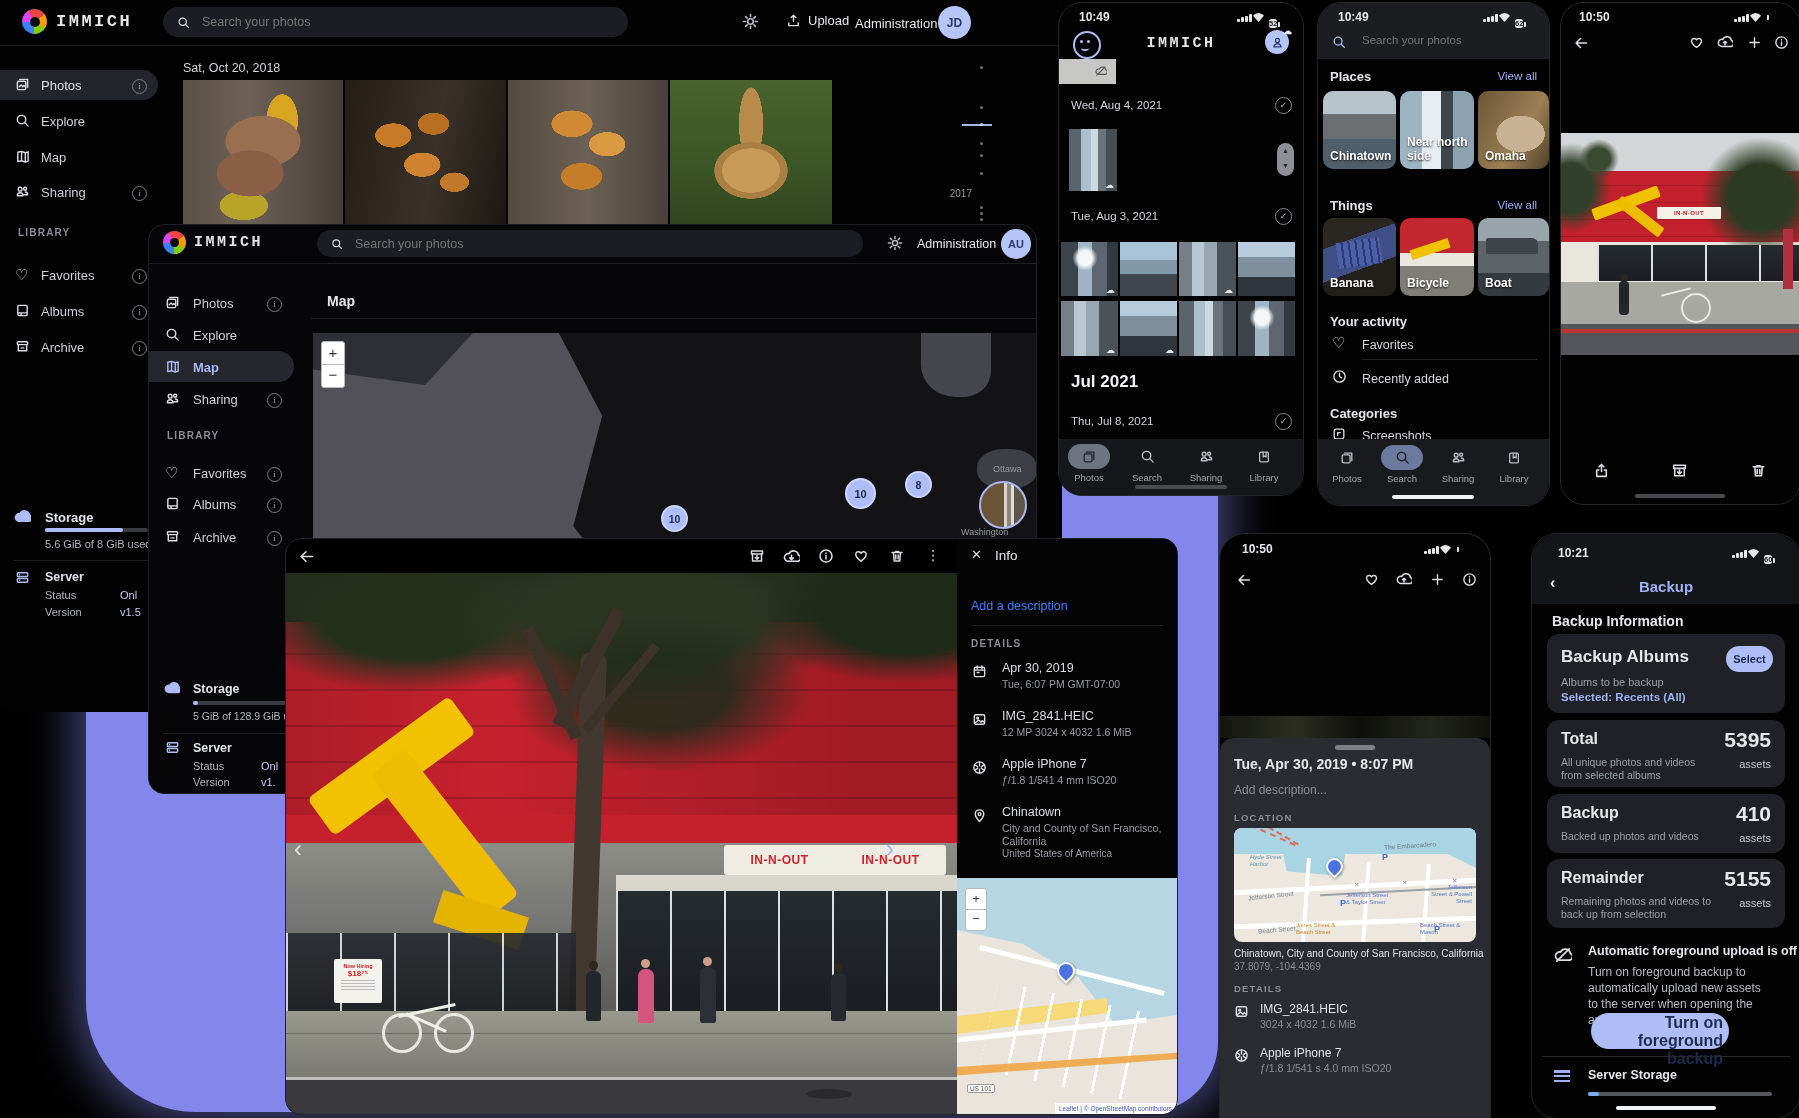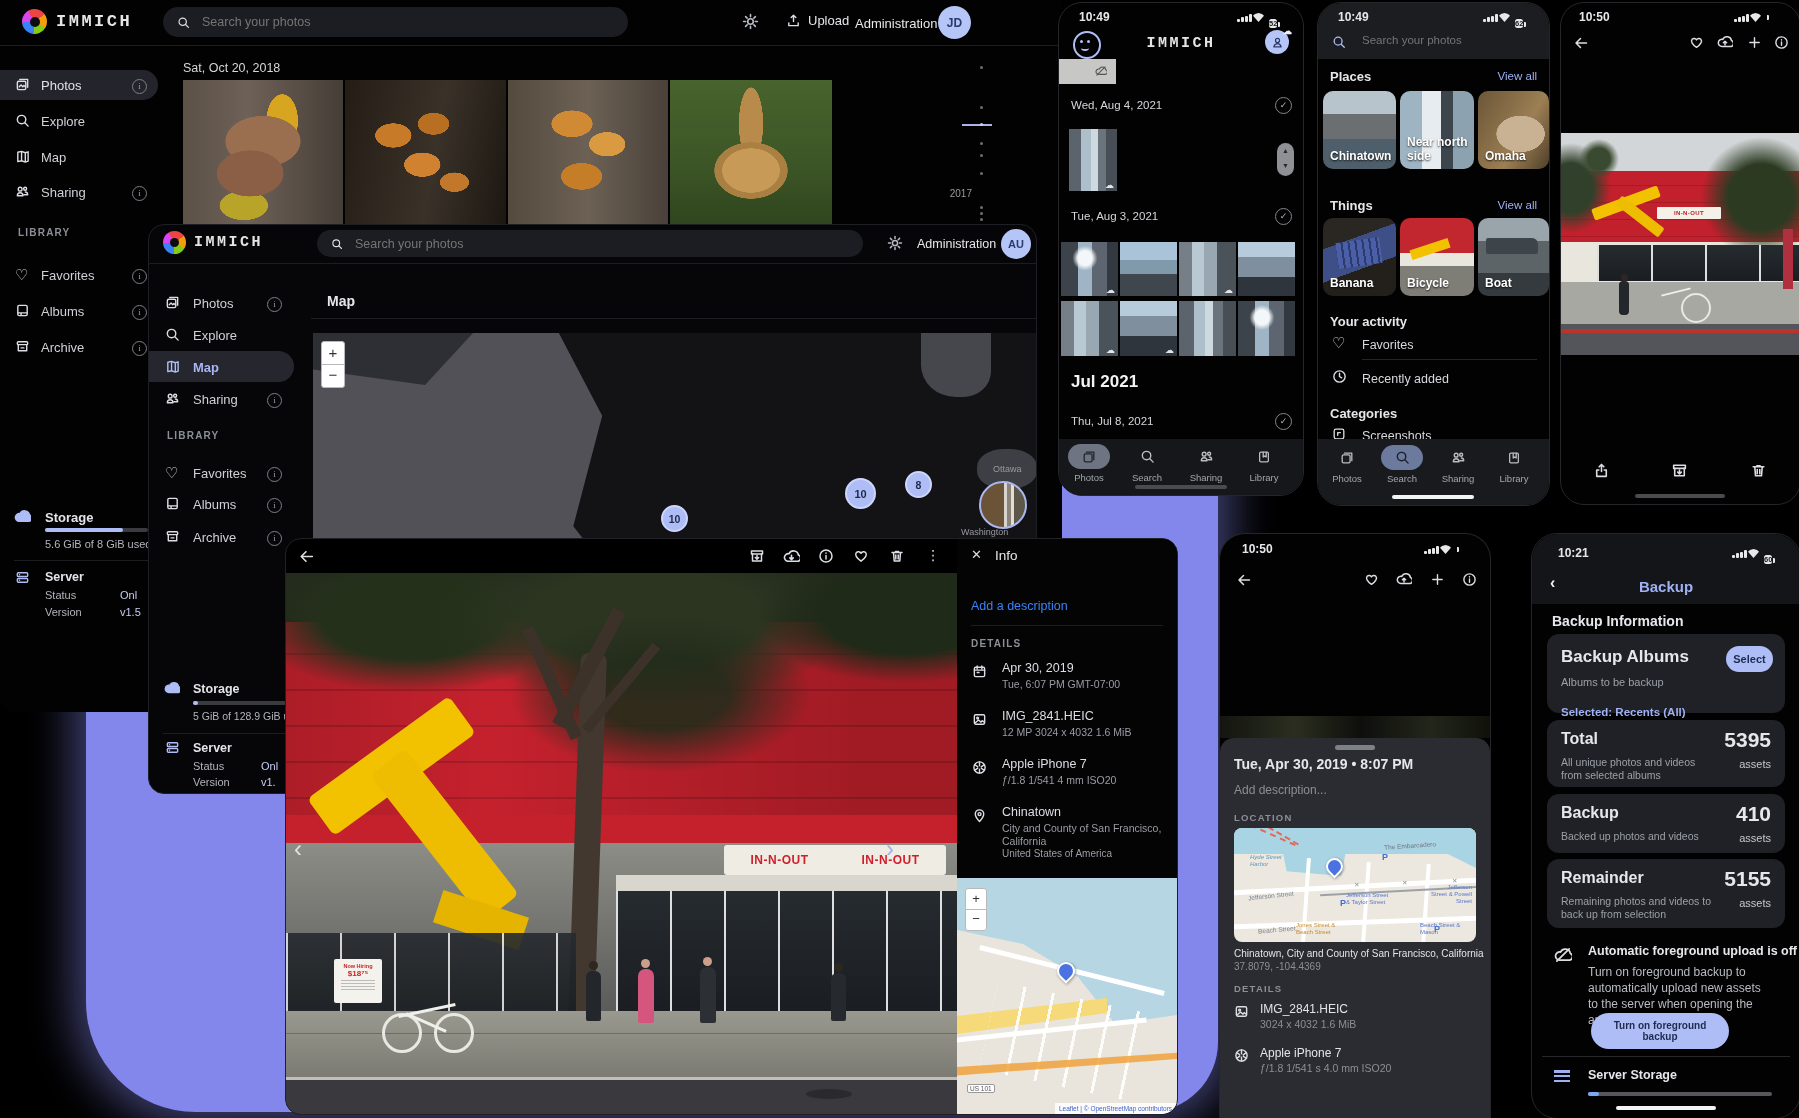--- a/index.html
+++ b/index.html
@@ -764,21 +764,21 @@
     <span class="a wifi" style="left:216px;top:15px;"></span>
     <span class="a bat" style="left:232px;top:14px;">60</span>
     <span class="a" style="left:18px;top:40px;font-size:16px;font-weight:700;color:#f0f1f4;">‹</span>
     <span class="a peri" style="left:0;top:44px;width:268px;text-align:center;font-size:15px;font-weight:600;">Backup</span>
     <span class="a" style="left:20px;top:79px;font-size:14px;font-weight:700;">Backup Information</span>
 
     <div class="card" style="left:15px;top:100px;width:238px;height:79px;">
       <span class="a" style="left:14px;top:13px;font-size:17px;font-weight:700;">Backup Albums</span>
       <button class="a" style="left:179px;top:12px;width:47px;height:26px;border-radius:16px;border:none;background:#aebdf6;color:#1d2b4e;font-size:11px;font-weight:700;font-family:'Liberation Sans',sans-serif;cursor:pointer;">Select</button>
       <span class="a" style="left:14px;top:42px;font-size:11px;color:#9ba0a8;">Albums to be backup</span>
-      <span class="a peri" style="left:14px;top:72px;font-size:11.5px;font-weight:600;">Selected: Recents (All)</span>
+      <span class="a peri" style="left:14px;top:57px;font-size:11.5px;font-weight:600;">Selected: Recents (All)</span>
     </div>
 
     <div class="card" style="left:15px;top:186px;width:238px;height:67px;">
       <span class="a" style="left:14px;top:10px;font-size:16px;font-weight:700;">Total</span>
       <span class="a" style="right:14px;top:8px;font-size:21px;font-weight:700;">5395</span>
       <span class="a" style="left:14px;top:36px;width:152px;font-size:10.5px;color:#9ba0a8;line-height:13px;">All unique photos and videos from selected albums</span>
       <span class="a" style="right:14px;top:38px;font-size:11px;color:#c4c7cd;">assets</span>
     </div>
 
     <div class="card" style="left:15px;top:260px;width:238px;height:59px;">
@@ -794,21 +794,21 @@
       <span class="a" style="left:14px;top:36px;width:160px;font-size:10.5px;color:#9ba0a8;line-height:13px;">Remaining photos and videos to back up from selection</span>
       <span class="a" style="right:14px;top:38px;font-size:11px;color:#c4c7cd;">assets</span>
     </div>
 
     <svg class="ic a" style="left:22px;top:412px;width:18px;height:18px;" viewBox="0 0 16 16">
         <path d="M5 12.5a3.6 3.6 0 1 1 .8-7.1 4.6 4.6 0 0 1 8.7 1.2 3.1 3.1 0 0 1-.4 5.9H5z"></path>
         <path d="M2.5 13.5 13.5 2.5"></path>
       </svg>
     <span class="a" style="left:56px;top:410px;font-size:12.5px;font-weight:700;">Automatic foreground upload is off</span>
     <span class="a" style="left:56px;top:430px;width:186px;font-size:12px;color:#b9bcc2;line-height:16px;">Turn on foreground backup to automatically upload new assets to the server when opening the app.</span>
-    <button class="a" style="left:59px;top:479px;width:138px;height:36px;border-radius:18px;border:none;background:#aebdf6;color:#1d2b4e;font-size:10px;font-weight:600;font-family:'Liberation Sans',sans-serif;cursor:pointer;">Turn on foreground backup</button>
+    <button class="a" style="left:59px;top:479px;width:138px;height:36px;border-radius:18px;border:none;background:#aebdf6;color:#1d2b4e;font-size:16px;font-weight:600;font-family:'Liberation Sans',sans-serif;cursor:pointer;text-align:right;">Turn on foreground backup</button>
     <div class="a hair" style="left:10px;top:522px;width:248px;background:#27282c;"></div>
     <div class="a" style="left:22px;top:536px;width:16px;height:12px;background:repeating-linear-gradient(180deg,#9fb1f2 0 2.5px,transparent 2.5px 5px);"></div>
     <span class="a" style="left:56px;top:534px;font-size:12.5px;font-weight:700;">Server Storage</span>
     <div class="a pillbar" style="left:56px;top:558px;width:184px;background:#55575c;"></div>
     <div class="a pillbar" style="left:56px;top:558px;width:11px;background:#79a9f0;"></div>
     <div class="a" style="left:84px;top:572px;width:100px;height:4px;border-radius:2px;background:#f2f3f5;"></div>
   </div>
 
 </div>
 

